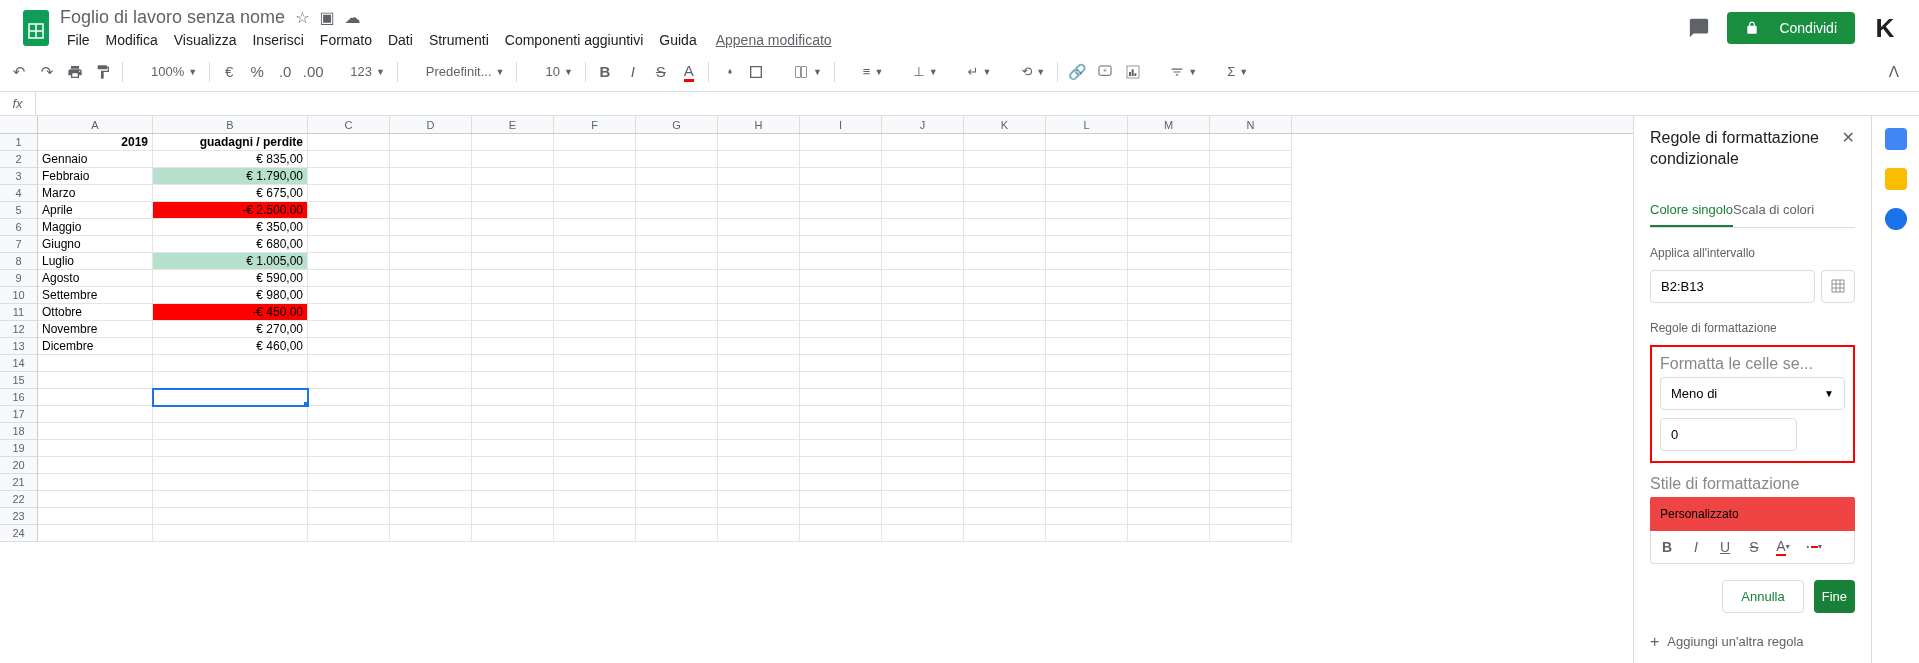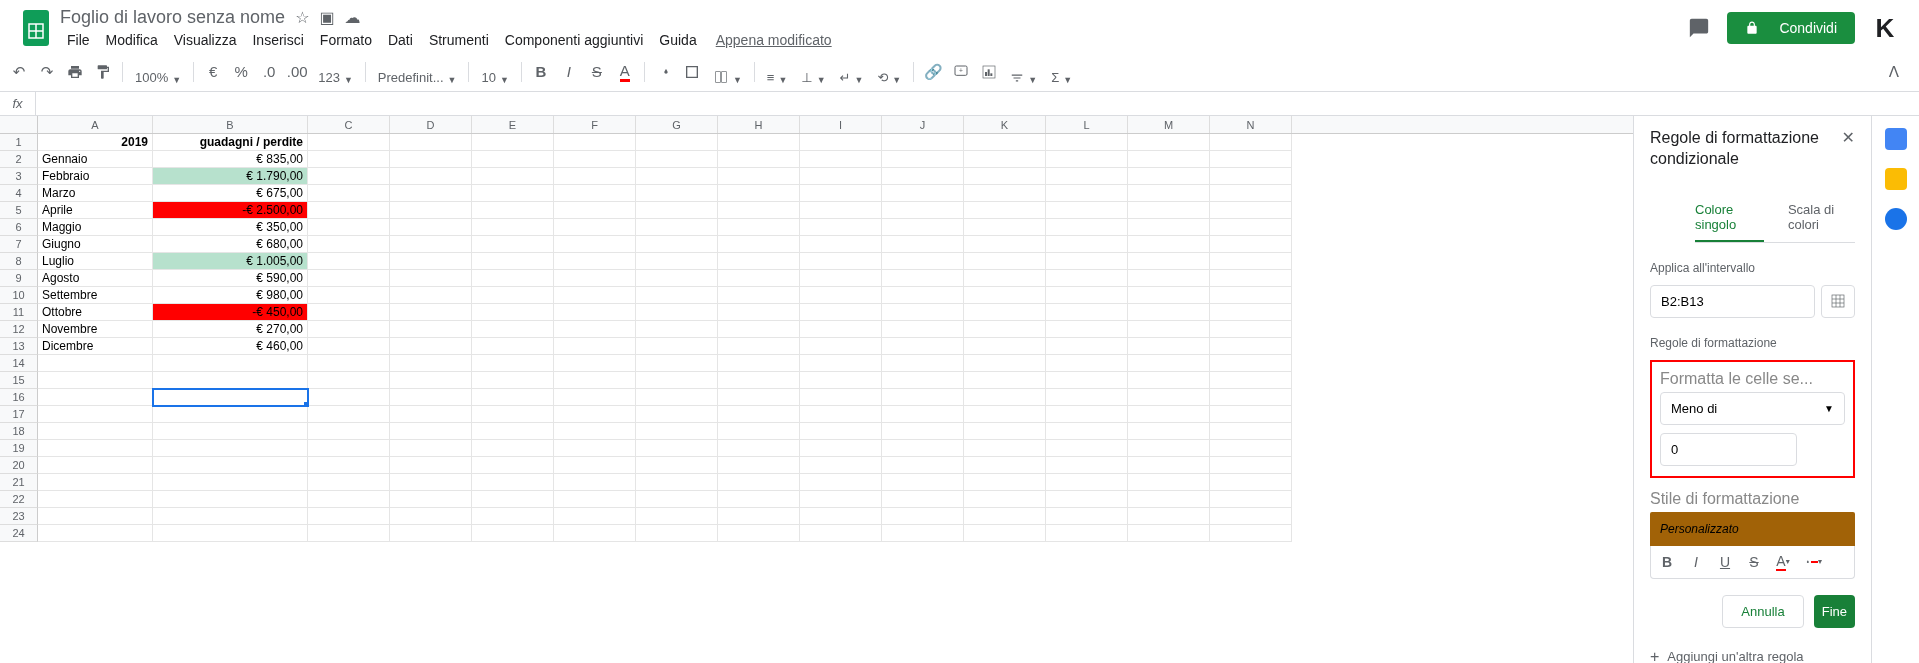--- a/index.html
+++ b/index.html
@@ -15,21 +15,21 @@
 .menu-item { padding: 2px 7px; font-size: 14px; color: #202124; cursor: pointer; border-radius: 3px; }
 .last-modified { padding-left: 10px; font-size: 14px; color: #5f6368; text-decoration: underline; cursor: pointer; }
 .header-right { display: flex; align-items: center; gap: 12px; }
 .comment-btn { width: 32px; height: 32px; display: flex; align-items: center; justify-content: center; color: #5f6368; cursor: pointer; }
 .share-btn { background: #1a8e3f; color: #fff; border: none; border-radius: 4px; padding: 8px 18px; font-size: 14px; font-weight: 500; display: flex; align-items: center; gap: 20px; cursor: pointer; }
 .avatar { width: 36px; height: 36px; display:flex;align-items:center;justify-content:center;font-size:26px;font-weight:bold;color:#202124; }
 
 .toolbar { height: 40px; border-bottom: 1px solid #dadce0; display: flex; align-items: center; padding: 0 6px; gap: 2px; }
 .tb-btn { width: 26px; height: 26px; display: flex; align-items: center; justify-content: center; color: #5f6368; cursor: pointer; border-radius: 2px; font-size: 15px; }
 .tb-sep { width: 1px; height: 20px; background: #dadce0; margin: 0 4px; }
-.tb-dd { display: flex; align-items: flex-end; padding: 0 6px; height: 26px; color: #5f6368; font-size: 13px; cursor: pointer; gap: 4px; }
+.tb-dd { display: flex; align-items: center; padding: 0 6px; height: 26px; color: #5f6368; font-size: 13px; cursor: pointer; gap: 4px; margin-left: 16px; }
 .tb-dd .arrow { font-size: 9px; }
 .tb-collapse { margin-left: auto; margin-right: 6px; }
 
 .fx-bar { height: 24px; border-bottom: 1px solid #dadce0; display: flex; align-items: center; }
 .fx-lbl { width: 36px; text-align: center; color: #5f6368; font-style: italic; font-size: 13px; border-right: 1px solid #dadce0; height: 100%; display: flex; align-items: center; justify-content: center; }
 .fx-input { flex: 1; padding: 0 8px; font-size: 13px; color: #202124; }
 
 .main { display: flex; height: 547px; }
 .grid-area { flex: 1; position: relative; overflow: hidden; }
 
@@ -46,33 +46,33 @@
 .hdr-cell { font-weight: bold; text-align: right; }
 .green { background: #b7e1cd; }
 .red { background: #ff0000; color: #000; }
 .sel-cell { outline: 2px solid #1a73e8; outline-offset: -1px; position: relative; }
 .sel-handle { position: absolute; right: -3px; bottom: -3px; width: 6px; height: 6px; background: #1a73e8; }
 
 .side-panel { width: 238px; border-left: 1px solid #dadce0; padding: 12px 16px; overflow-y: auto; font-size: 13px; }
 .sp-header { display: flex; justify-content: space-between; align-items: flex-start; margin-bottom: 24px; }
 .sp-title { font-size: 16px; color: #202124; line-height: 1.3; }
 .sp-close { color: #5f6368; cursor: pointer; font-size: 16px; }
-.sp-tabs { display: flex; gap: 24px; border-bottom: 1px solid #dadce0; margin-bottom: 18px; margin-left: 45px; }
+.sp-tabs { display: flex; border-bottom: 1px solid #dadce0; margin-bottom: 18px; }
 .sp-tab { padding: 8px 0; font-size: 13px; cursor: pointer; color: #5f6368; }
 .sp-tab.active { color: #188038; border-bottom: 2px solid #188038; font-weight: 500; }
 .sp-label { font-size: 12px; color: #5f6368; margin-bottom: 10px; }
 .sp-range-row { display: flex; gap: 6px; margin-bottom: 18px; }
 .sp-range { flex: 1; border: 1px solid #dadce0; border-radius: 4px; padding: 8px 10px; font-size: 13px; }
 .sp-grid-btn { width: 34px; border: 1px solid #dadce0; border-radius: 4px; display: flex; align-items: center; justify-content: center; color: #5f6368; cursor: pointer; }
 .sp-section-title { font-size: 12px; color: #5f6368; margin-bottom: 10px; }
 .highlight-box { border: 2px solid #ff0000; padding: 8px 8px 10px; margin-bottom: 12px; }
 .sp-small-lbl { font-size: 16px; color: #888; margin-bottom: 4px; }
 .sp-select { width: 100%; border: 1px solid #dadce0; border-radius: 4px; padding: 8px 10px; font-size: 13px; display: flex; justify-content: space-between; align-items: center; cursor: pointer; margin-bottom: 8px; }
 .sp-input { width: 74%; border: 1px solid #dadce0; border-radius: 4px; padding: 8px 10px; font-size: 13px; }
-.sp-style-preview { background: #a16207; color: #000; padding: 10px; font-size: 12px; border-radius: 2px 2px 0 0; font-style: italic; }
+.sp-style-preview { background: #ef4444; color: #000; padding: 10px; font-size: 12px; border-radius: 2px 2px 0 0; }
 .sp-format-row { border: 1px solid #dadce0; border-top: none; border-radius: 0 0 4px 4px; padding: 6px; display: flex; gap: 9px; align-items: center; margin-bottom: 16px; }
 .fmt-btn { width: 20px; height: 20px; display: flex; align-items: center; justify-content: center; cursor: pointer; color: #5f6368; font-size: 14px; }
 .sp-buttons { display: flex; justify-content: flex-end; gap: 10px; margin-bottom: 20px; }
 .btn-cancel { border: 1px solid #dadce0; background: #fff; padding: 8px 18px; border-radius: 4px; font-size: 13px; cursor: pointer; color: #188038; }
 .btn-done { background: #188038; color: #fff; border: none; padding: 8px 8px; border-radius: 4px; font-size: 13px; cursor: pointer; }
 .sp-add { color: #5f6368; font-size: 13px; cursor: pointer; display: flex; align-items: center; gap: 8px; }
 
 .right-dock { width: 48px; border-left: 1px solid #dadce0; display: flex; flex-direction: column; align-items: center; padding-top: 12px; gap: 18px; }
 .dock-icon { width: 22px; height: 22px; border-radius: 4px; cursor: pointer; }
 .dock-cal { background: #4285f4; }

